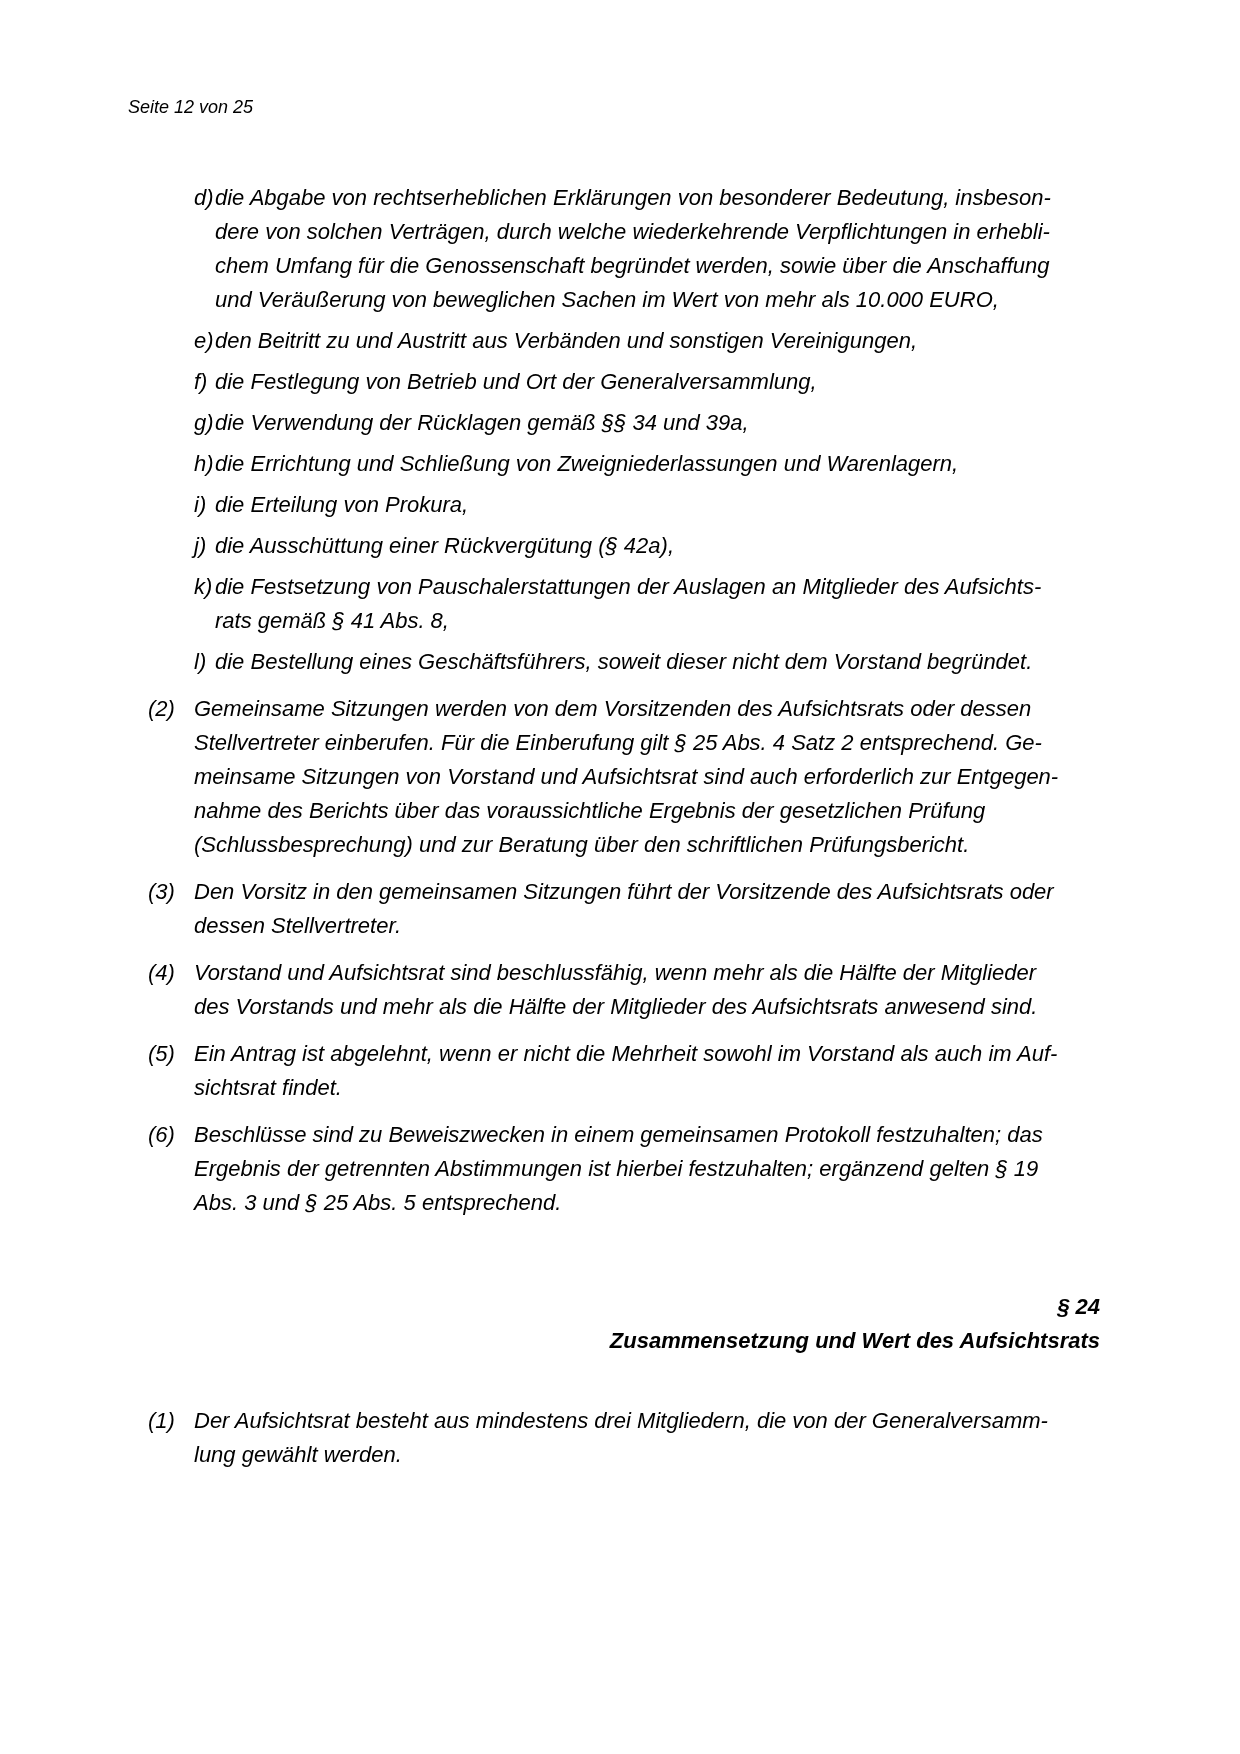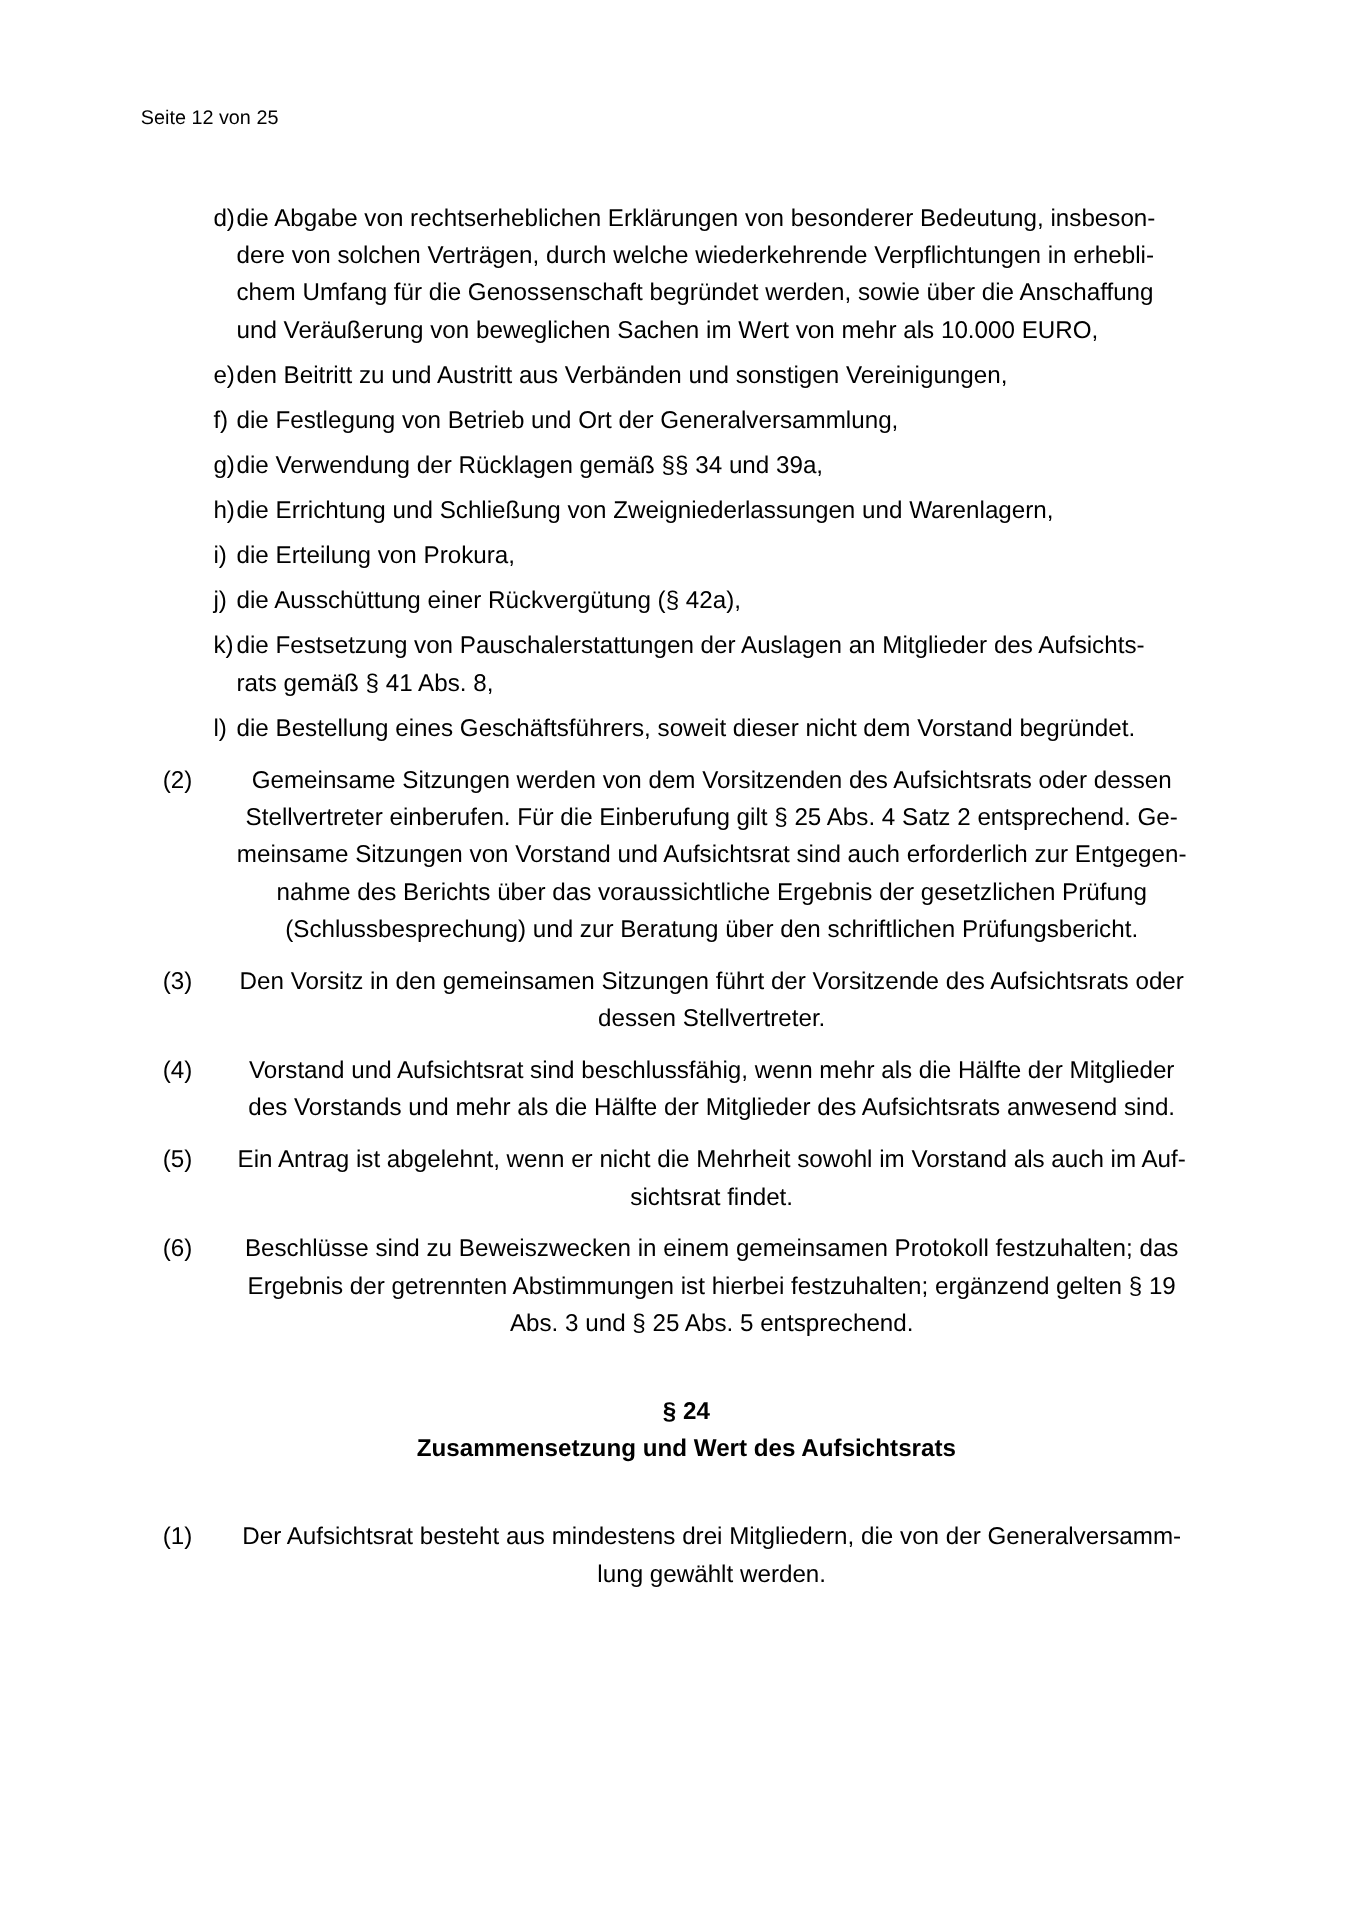--- a/index.html
+++ b/index.html
@@ -5,36 +5,37 @@
   html,body{margin:0;padding:0;background:#888;}
   .page{
     position:relative;
     width:1240px;height:1754px;
     margin:0 auto;
     background:#ffffff;
     color:#000000;
     font-family:"Liberation Sans","DejaVu Sans",sans-serif;
     font-size:22px;line-height:34px;
     overflow:hidden;
+    font-style:italic;
   }
   .page-header{
     position:absolute;left:128px;top:93px;
     font-size:18px;line-height:28px;
   }
   .content{
     position:absolute;left:148px;top:181px;width:952px;
   }
   .clause{display:flex;margin-left:46px;}
   .clause + .clause{margin-top:7px;}
   .clause .marker{flex:0 0 21px;white-space:pre;}
   .clause .text{flex:1;white-space:pre;}
   .para{display:flex;margin-top:13px;}
   .para .num{flex:0 0 46px;white-space:pre;}
-  .para .text{flex:1;white-space:pre;text-align:center;}
-  .section-heading{margin-top:46px;text-align:center;font-weight:bold;}
+  .para .text{flex:1;white-space:pre;}
+  .section-heading{margin-top:70px;text-align:right;font-weight:bold;}
   .section-heading div{white-space:pre;}
   .para.first{margin-top:46px;}
   .subpara{margin-left:46px;margin-top:5px;white-space:pre;}
 </style>
 </head>
 <body>
 
 <div class="page">
 
   <div class="page-header">Seite 12 von 25</div>

